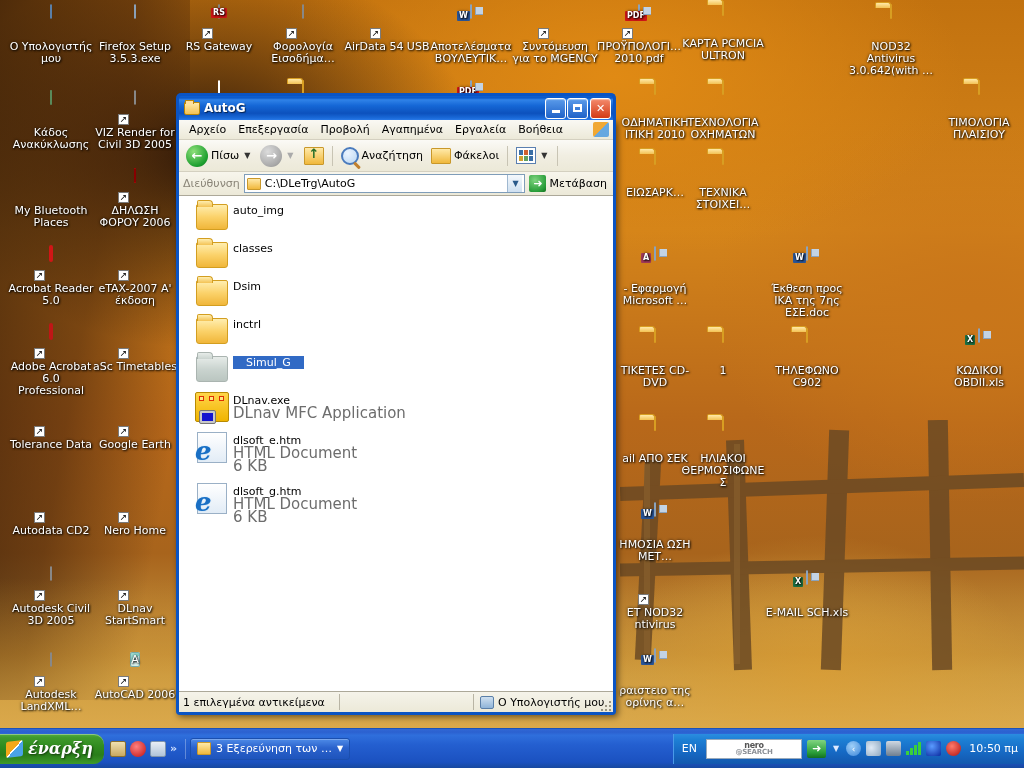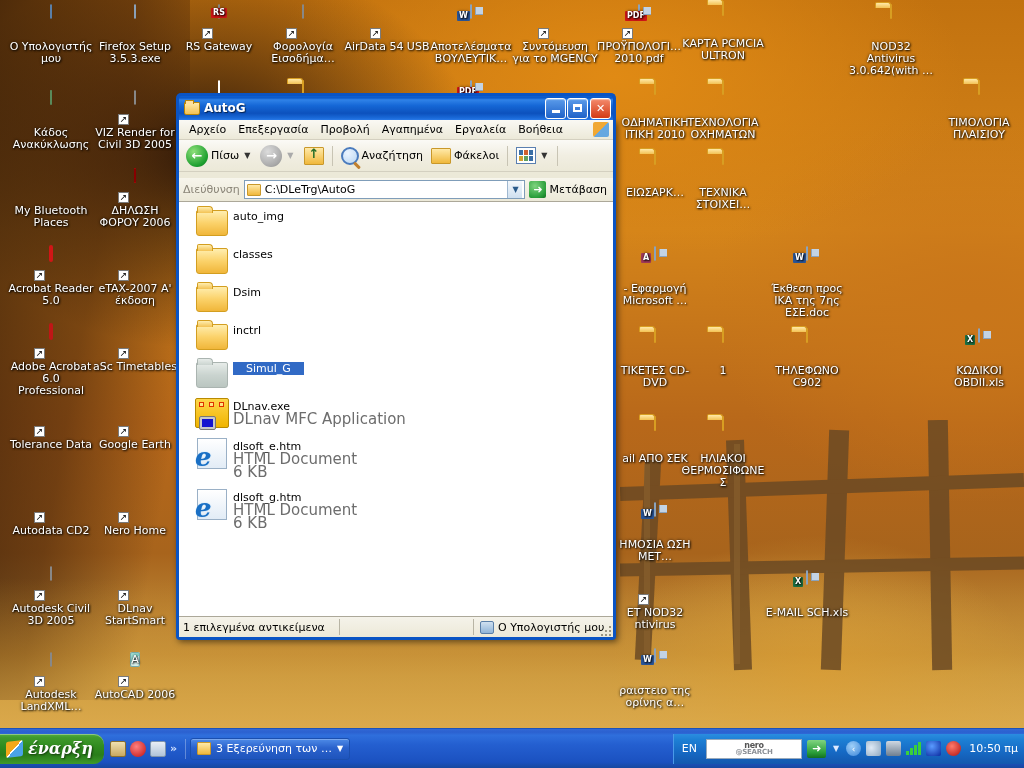--- a/index.html
+++ b/index.html
@@ -73,21 +73,21 @@
   .shortcut-arrow {
     position: absolute; left: -1px; bottom: -1px; width: 11px; height: 11px;
     background: #fff; border: 1px solid #7a7a7a;
     color: #000; font-size: 9px; line-height: 9px; text-align: center;
     text-shadow: none;
   }
   .sq { width: 30px; height: 30px; margin: 1px auto 0; border-radius: 2px; }
 
   
   #explorer {
-    position: absolute; left: 176px; top: 120px; width: 440px; height: 520px;
+    position: absolute; left: 176px; top: 120px; width: 440px; height: 595px;
     background: #ece9d8;
     border: 3px solid #0a54c4;
     border-top: none;
     border-radius: 0 0 4px 4px;
     box-shadow: 2px 2px 6px rgba(0,0,0,.5);
     display: flex; flex-direction: column;
     font-size: 11px;
   }
   #titlebar {
     height: 27px; margin: -0px -3px 0; position: relative;
@@ -172,21 +172,21 @@
     display: grid; grid-template-columns: repeat(3,1fr); grid-template-rows: repeat(2,1fr);
     gap: 1px; padding: 2px;
   }
   .tb-views i { background: #3a6ea5; }
   .tb-views i:nth-child(2){background:#d06030;} .tb-views i:nth-child(4){background:#d0a030;}
   .tb-views i:nth-child(5){background:#60a060;}
 
   #addressbar {
     height: 24px; background: linear-gradient(180deg,#f7f5ec,#ece9d8);
     border-bottom: 1px solid #aca899;
-    display: flex; align-items: center; padding: 0 4px; gap: 4px; margin-top: 6px;
+    display: flex; align-items: center; padding: 0 4px; gap: 4px;
   }
   #addressbar .alabel { color: #8a8578; font-size: 11px; }
   #addr-field {
     flex: 1; height: 19px; background: #fff; border: 1px solid #7f9db9;
     display: flex; align-items: center; padding: 0 2px; gap: 4px;
   }
   #addr-field .afolder {
     width: 14px; height: 12px; position: relative; flex: 0 0 auto;
     background: linear-gradient(180deg,#ffe9a8,#f0b83c); border: 1px solid #c9982a; border-radius: 1px;
   }

